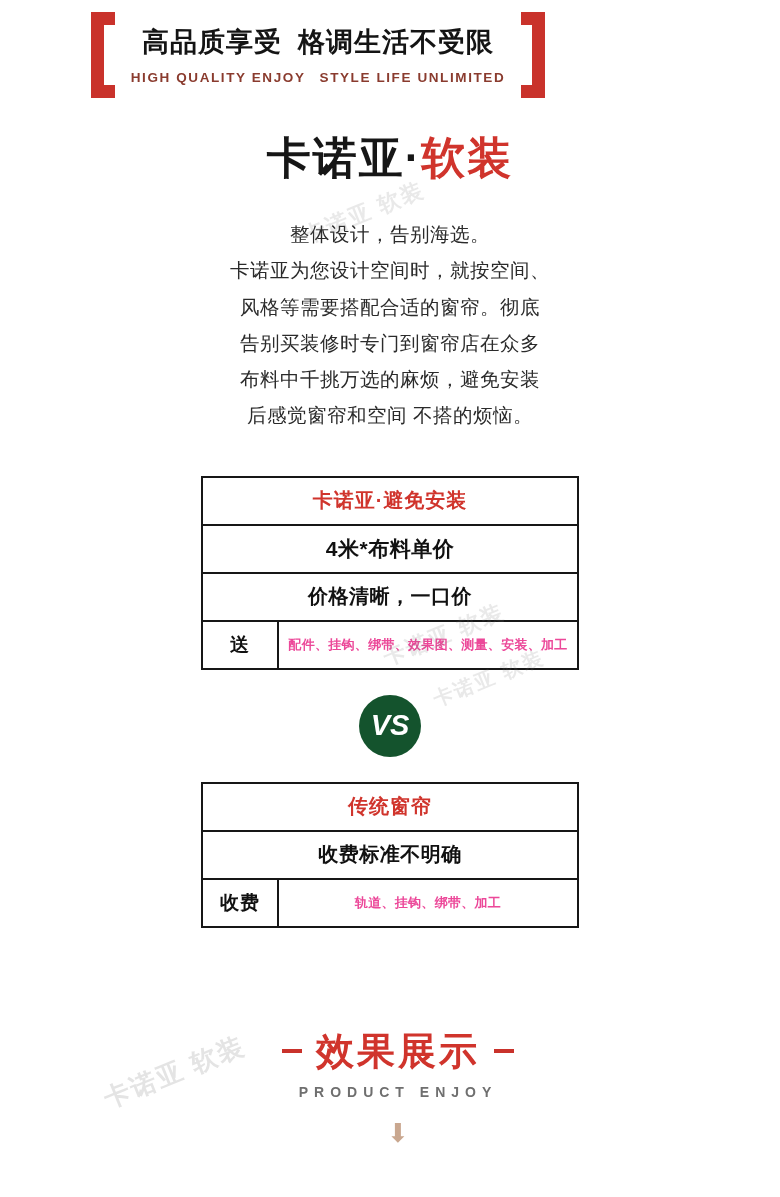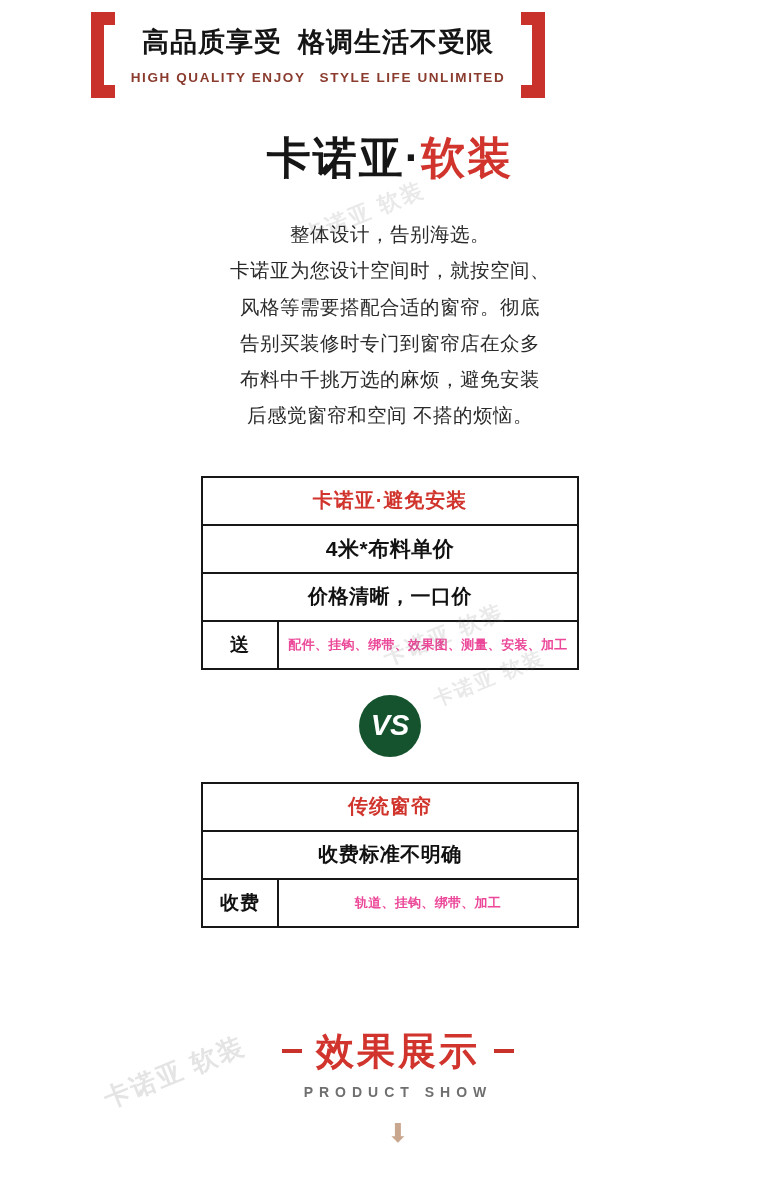--- a/index.html
+++ b/index.html
@@ -299,20 +299,20 @@
   </tr>
 </tbody>
   </table>
 
 <div class="footer">
   <div class="footer-title">
     <span class="dash"></span>
     <span class="footer-cn">效果展示</span>
     <span class="dash"></span>
   </div>
-  <div class="footer-en">PRODUCT SHOW</div>
+  <div class="footer-en">PRODUCT ENJOY</div>
   <div class="arrow-down">⬇</div>
 </div>
 
 <div class="wm wm1">卡诺亚 软装</div>
 <div class="wm wm2">卡诺亚 软装</div>
 <div class="wm wm3">卡诺亚 软装</div>
 <div class="wm wm4">卡诺亚 软装</div>
 
 </body></html>

